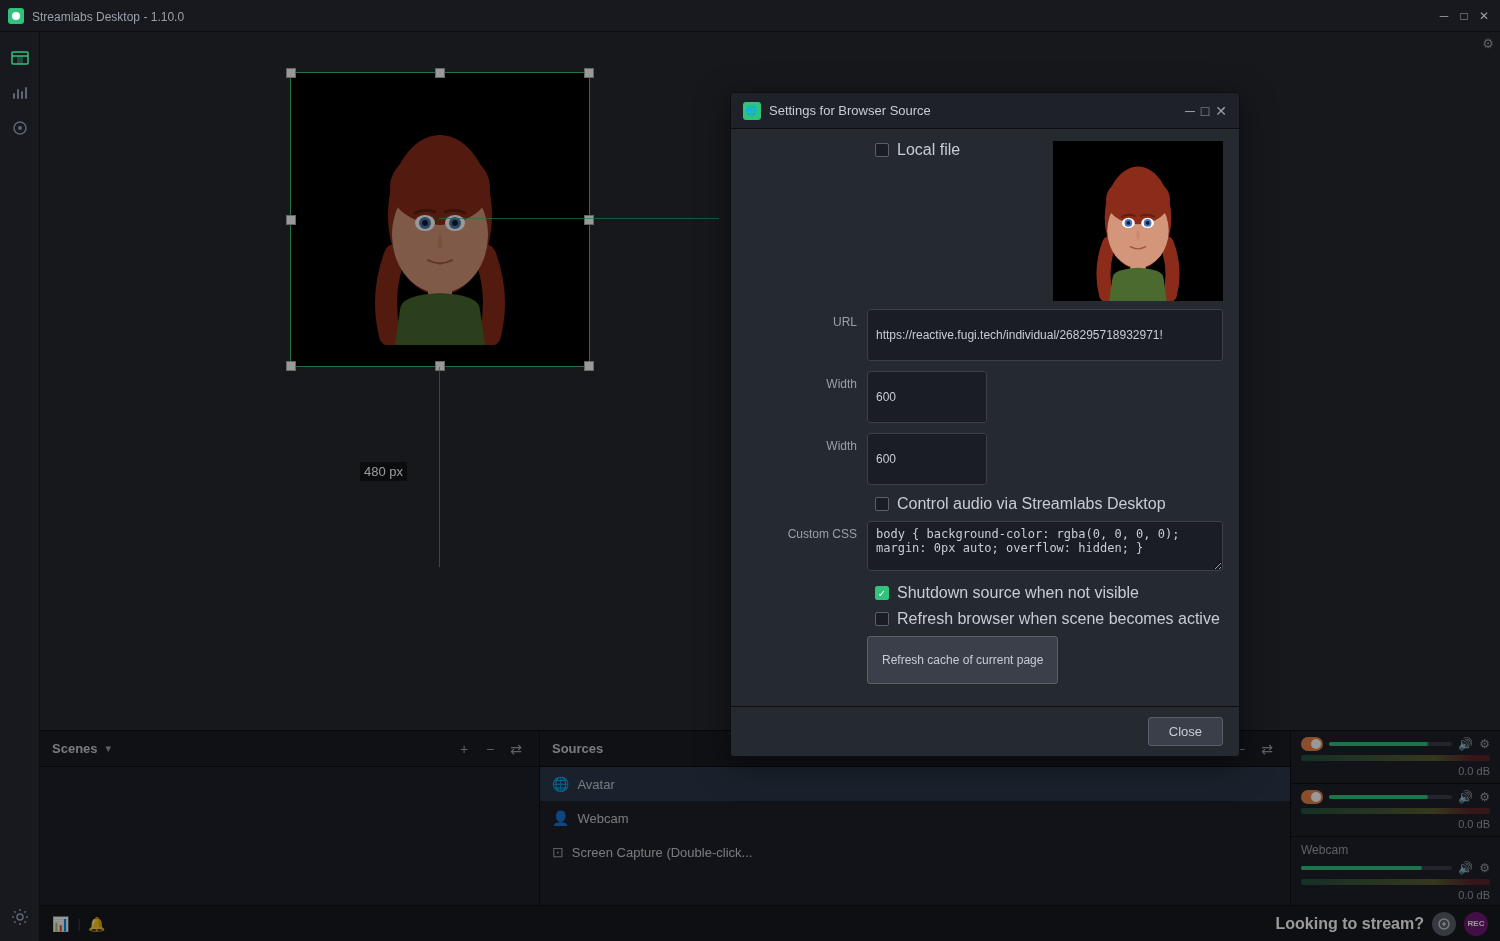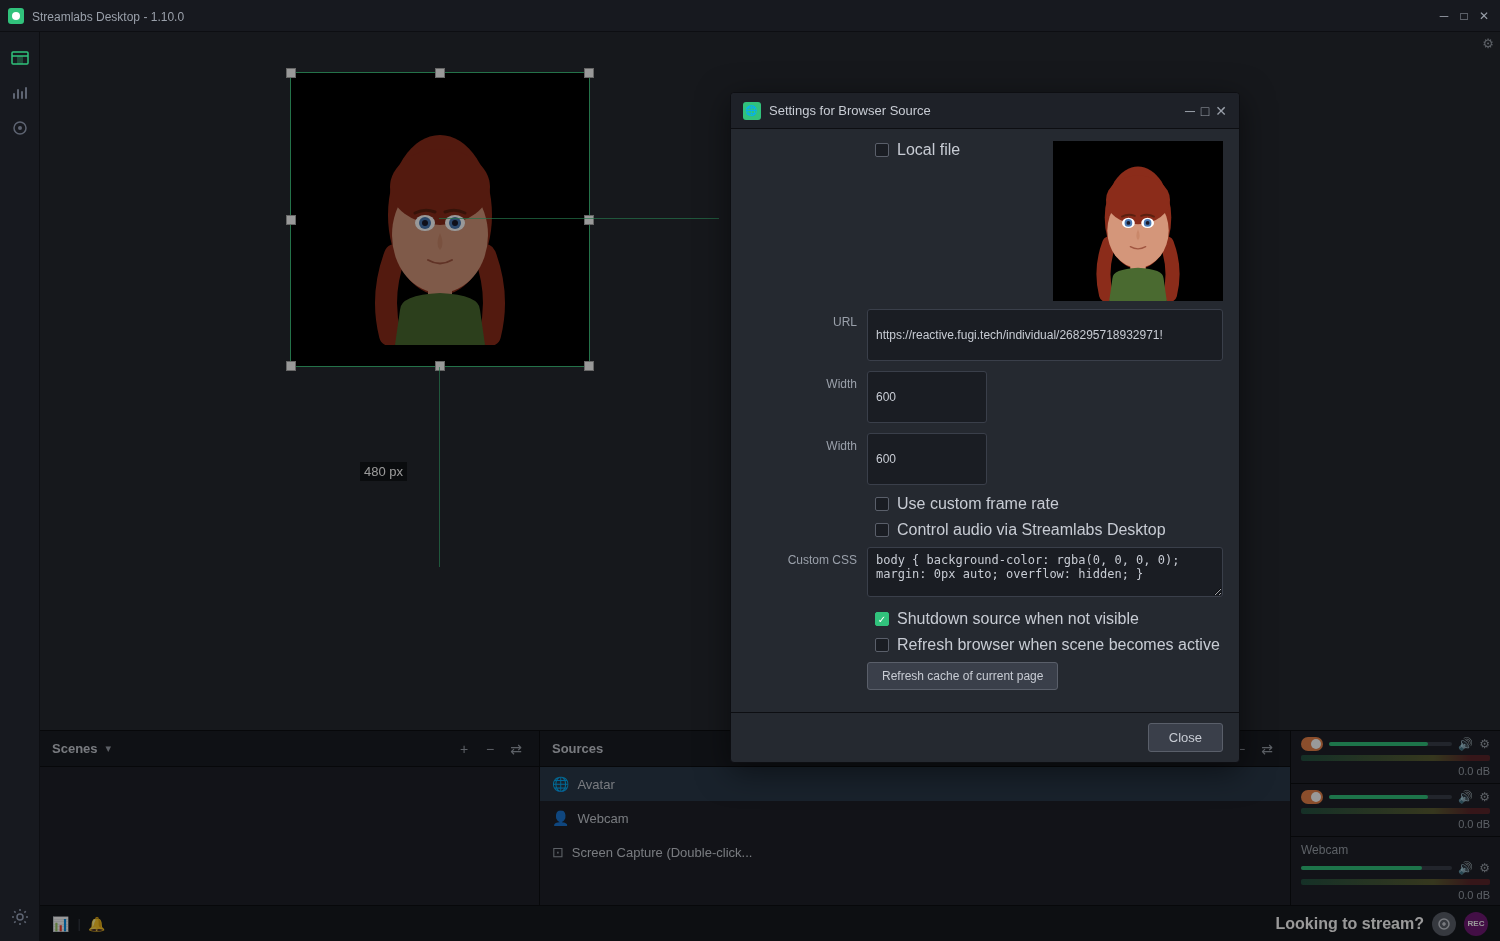--- a/index.html
+++ b/index.html
@@ -430,21 +430,21 @@
       font-size: 12px;
       resize: vertical;
       min-height: 50px;
       outline: none;
       font-family: monospace;
     }
     .form-btn {
       background: #3a3f4a;
       border: 1px solid #5a5f6a;
       color: #c8ccd4;
-      padding: 6px 14px;
+      padding: 16px 14px;
       border-radius: 3px;
       cursor: pointer;
       font-size: 12px;
     }
 
     .modal-footer {
       padding: 10px 16px;
       border-top: 1px solid #0d0e12;
       display: flex;
       justify-content: flex-end;
@@ -727,25 +727,20 @@
             </div>
           </div>
 
           <div class="form-row">
             <span class="form-label">Width</span>
             <div class="form-control" style="max-width:120px;">
               <input class="form-input" type="text" value="600" style="">
             </div>
           </div>
 
-          <div class="form-checkbox-row">
-            <div style="width:110px;text-align:right;margin-right:10px;"></div>
-            <div class="form-checkbox"></div>
-            <span class="form-checkbox-label">Use custom frame rate</span>
-          </div>
 
           <div class="form-checkbox-row">
             <div style="width:110px;text-align:right;margin-right:10px;"></div>
             <div class="form-checkbox"></div>
             <span class="form-checkbox-label">Control audio via Streamlabs Desktop</span>
           </div>
 
           <div class="form-row" style="clear:both;">
             <span class="form-label">Custom CSS</span>
             <div class="form-control">

